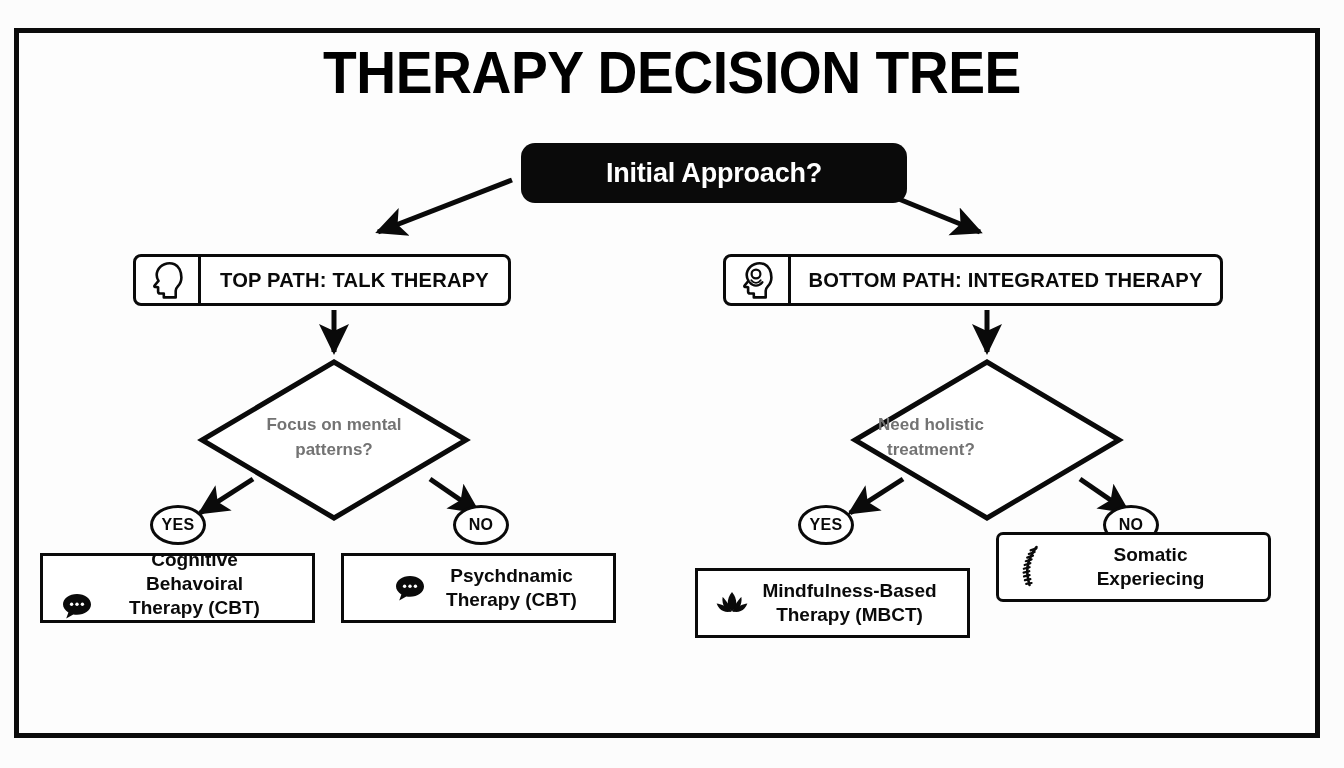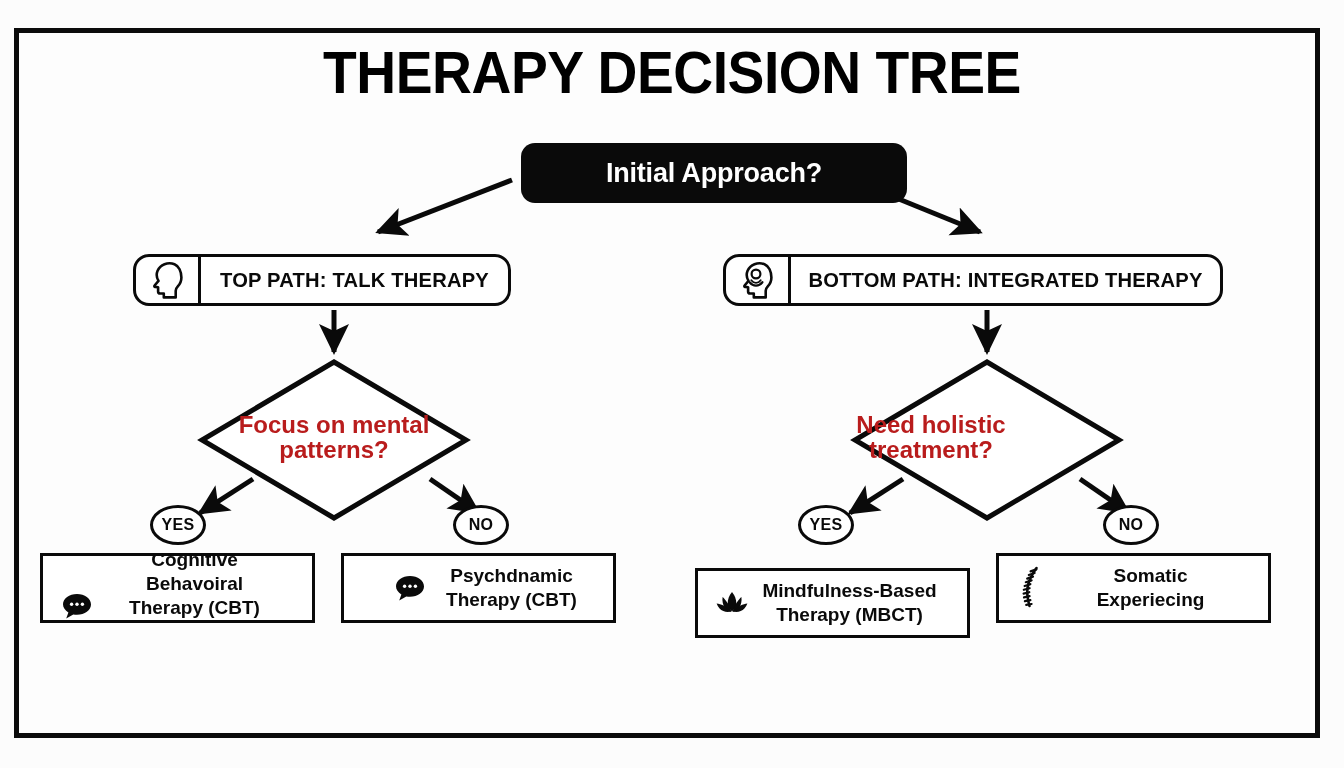--- a/index.html
+++ b/index.html
@@ -72,21 +72,21 @@
     align-items: center;
     justify-content: center;
     letter-spacing: -0.2px;
   }
 
   
   .path-bar {
     position: absolute;
     height: 52px;
     border: 3px solid #0a0a0a;
-    border-radius: 16px;
+    border-radius: 8px;
     background: #ffffff;
     box-sizing: border-box;
     display: flex;
     align-items: stretch;
     overflow: hidden;
   }
   .path-bar .icon-cell {
     width: 62px;
     border-right: 3px solid #0a0a0a;
     display: flex;
@@ -107,24 +107,24 @@
     transform: scaleX(0.96);
     padding: 0 6px;
   }
   #path-left  { left: 133px; top: 254px; width: 378px; }
   #path-right { left: 723px; top: 254px; width: 500px; }
 
   
   .diamond-label {
     position: absolute;
     text-align: center;
-    font-size: 24px;
+    font-size: 17px;
     font-weight: bold;
     line-height: 25px;
-    color: #b91c1c;
+    color: #737373;
     width: 230px;
   }
   #diamond-label-left  { left: 219px; top: 412px; }
   #diamond-label-right { left: 816px; top: 412px; }
 
   
   .badge {
     position: absolute;
     width: 56px;
     height: 40px;
@@ -167,21 +167,21 @@
     text-align: center;
     font-size: 19px;
     line-height: 24px;
     font-weight: bold;
     color: #0a0a0a;
     padding-right: 26px;
   }
   #leaf-cbt        { left: 40px;  top: 553px; width: 275px; align-items: flex-end; }
   #leaf-psycho     { left: 341px; top: 553px; width: 275px; padding-left: 32px; }
   #leaf-mbct       { left: 695px; top: 568px; width: 275px; }
-  #leaf-somatic    { left: 996px; top: 553px; width: 275px; }
+  #leaf-somatic    { left: 996px; top: 532px; width: 275px; border-radius: 7px; }
 
   svg { display: block; }
 </style>
 </head>
 <body>
 
 <div id="canvas">
 
   <div class="frame"></div>
 

